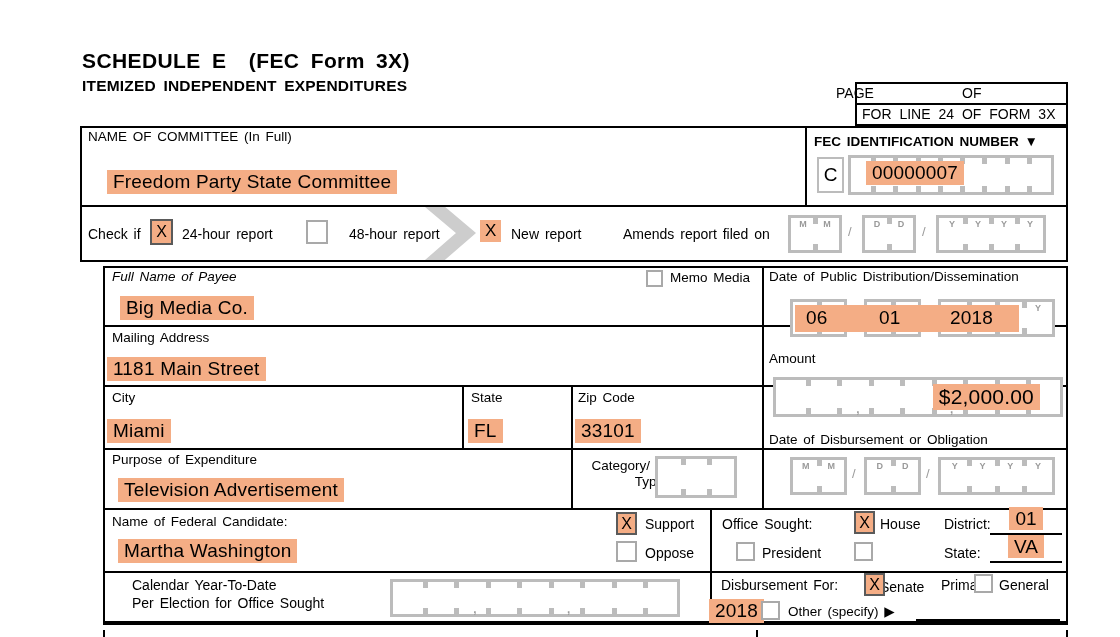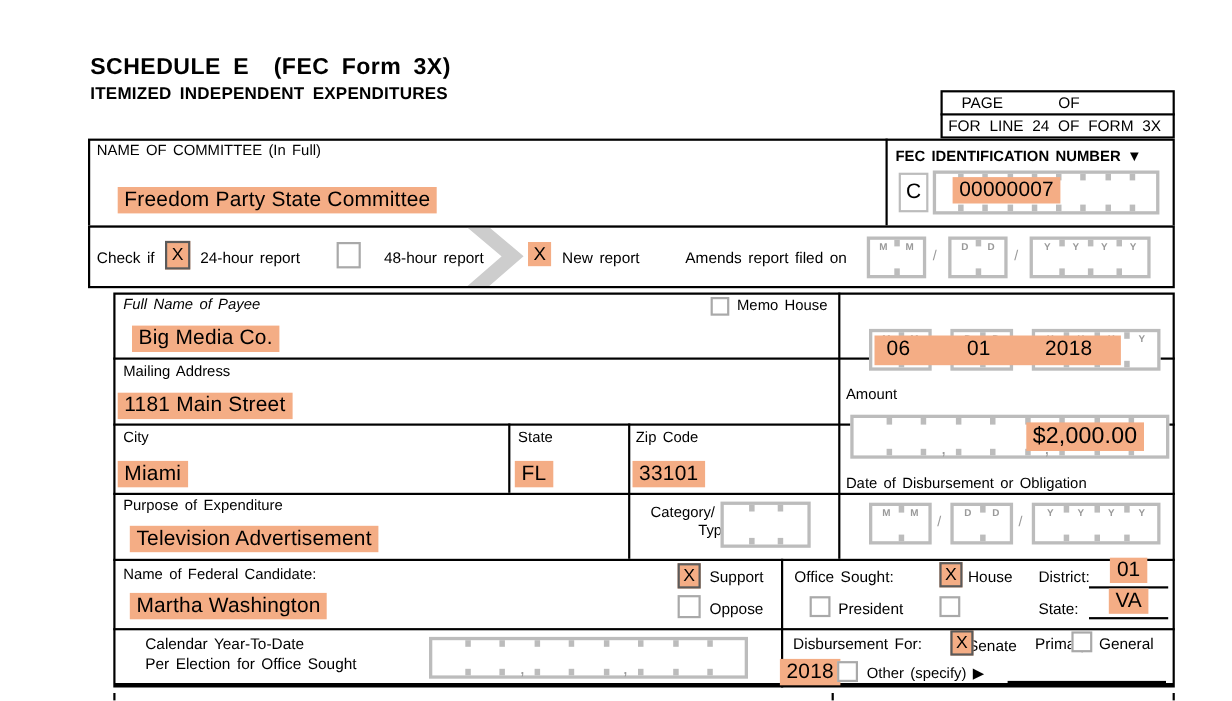--- a/index.html
+++ b/index.html
@@ -34,21 +34,21 @@
 </head>
 <body>
 
 <div class="page" style="--hl: #f4ad85;">
 
   <div class="t1" style="left:82px;top:49px;">SCHEDULE E  (FEC Form 3X)</div>
   <div class="t2" style="left:82px;top:77px;">ITEMIZED INDEPENDENT EXPENDITURES</div>
 
   <div class="box" style="left:855px;top:82px;width:213px;height:44px;"></div>
   <div class="hline" style="left:855px;top:103px;width:213px;"></div>
-  <div class="lbl md" style="left:874px;top:85px;">PAGE</div>
+  <div class="lbl md" style="left:836px;top:85px;">PAGE</div>
   <div class="lbl md" style="left:962px;top:85px;">OF</div>
   <div class="lbl md" style="left:862px;top:106px;word-spacing:4px;">FOR LINE 24 OF FORM 3X</div>
 
   <div class="box" style="left:80px;top:126px;width:988px;height:81px;"></div>
   <div class="vline" style="left:805px;top:126px;height:81px;"></div>
   <div class="lbl" style="left:88px;top:129px;">NAME OF COMMITTEE (In Full)</div>
   <span class="val hl" style="left:107px;top:170px;">Freedom Party State Committee</span>
   <div class="lbl b" style="left:814px;top:134px;">FEC IDENTIFICATION NUMBER ▼</div>
   <div class="comb" style="left:817px;top:157px;width:27px;height:36px;display:flex;align-items:center;justify-content:center;font-size:19px;border-width:2px;">C</div>
   <div class="comb" style="left:848px;top:155px;width:206px;height:40px;">
@@ -125,23 +125,24 @@
   <div class="hline" style="left:103px;top:448px;width:965px;"></div>
   <div class="hline" style="left:103px;top:508px;width:965px;"></div>
   <div class="hline" style="left:103px;top:571px;width:965px;"></div>
   <div class="vline" style="left:762px;top:266px;height:242px;"></div>
   <div class="vline" style="left:710px;top:508px;height:117px;"></div>
   <div class="vline" style="left:462px;top:385px;height:63px;"></div>
   <div class="vline" style="left:571px;top:385px;height:123px;"></div>
 
   <div class="lbl" style="left:112px;top:269px;font-style:italic;">Full Name of Payee</div>
   <div class="cb" style="left:646px;top:270px;width:17px;height:17px;"></div>
-  <div class="lbl" style="left:670px;top:270px;">Memo House</div>
+  <div class="lbl" style="left:670px;top:270px;">Memo Media</div>
   <span class="val hl" style="left:107px;top:296px;margin-left:13px;">Big Media Co.</span>
 
+  <div class="lbl" style="left:769px;top:269px;">Date of Public Distribution/Dissemination</div>
   <div class="comb" style="left:790px;top:299px;width:57px;height:38px;">
     <div class="dlrow">
         <span>M</span>
         <span>M</span>
       </div>
   <i class="tick tt" style="left: calc(50% - 2px);"></i>
       <i class="tick bb" style="left: calc(50% - 2px);"></i>
     </div>
   <div class="slash" style="left:852px;top:308px;">/</div>
   <div class="comb" style="left:864px;top:299px;width:57px;height:38px;">

